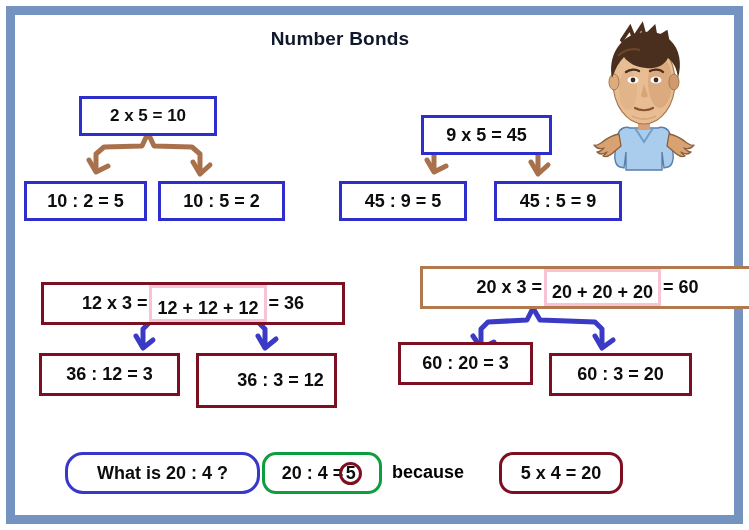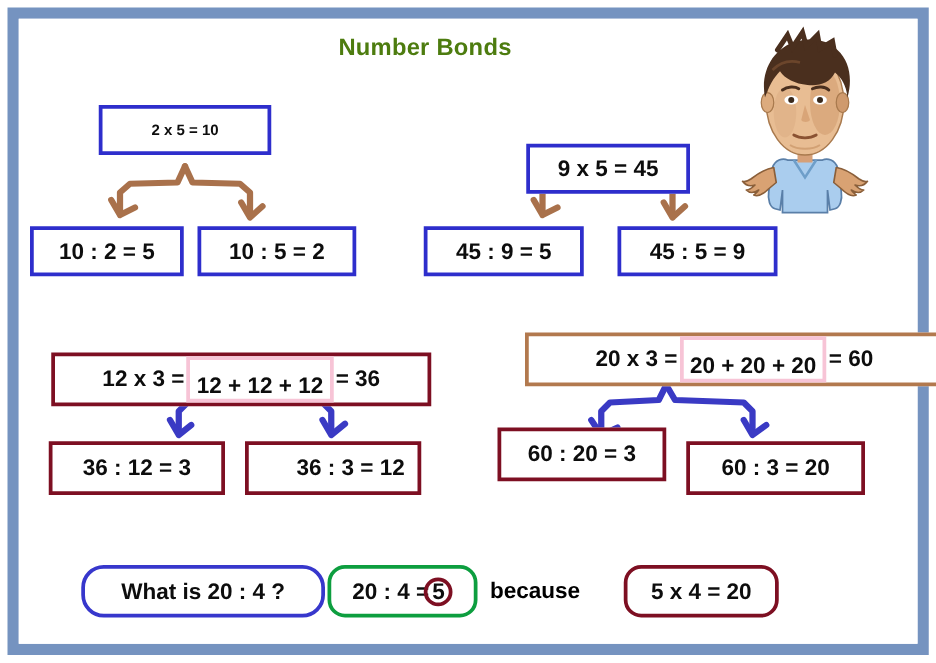--- a/index.html
+++ b/index.html
@@ -42,21 +42,21 @@
 
   
   .title {
     position: absolute;
     left: 0;
     top: 28px;
     width: 680px;
     text-align: center;
     font-size: 19px;
     font-weight: bold;
-    color: #4d7c0f;
+    color: #0f172a;
     letter-spacing: 0.2px;
   }
 
   
   .eqbox {
     position: absolute;
     box-sizing: border-box;
     display: flex;
     align-items: center;
     justify-content: center;
@@ -155,41 +155,41 @@
     </g>
 
     <g stroke="#3a3ac4" stroke-width="5" fill="none" stroke-linecap="round" stroke-linejoin="round">
       <path d="M 533 308 L 527 320 L 488 322 L 481 329 L 481 344"></path>
       <path d="M 533 308 L 540 320 L 595 322 L 602 329 L 602 344"></path>
       <path d="M 481 348 L 473 336 M 481 348 L 494 342"></path>
       <path d="M 602 348 L 595 336 M 602 348 L 613 340"></path>
     </g>
   </svg>
 
-  <div class="eqbox b-blue" style="left:79px; top:84px; width:138px; height:40px; font-size:12px;">2 x 5 = 10</div>
+  <div class="eqbox b-blue" style="left:79px; top:96px; width:138px; height:40px; font-size:17px;">2 x 5 = 10</div>
 
   <div class="eqbox b-blue" style="left:24px; top:181px; width:123px; height:40px; font-size:18px;">10 : 2 = 5</div>
 
   <div class="eqbox b-blue" style="left:158px; top:181px; width:127px; height:40px; font-size:18px;">10 : 5 = 2</div>
 
   <div class="eqbox b-blue" style="left:421px; top:88px; width:131px; height:40px; font-size:18px;margin-top:27px;">9 x 5 = 45</div>
 
   <div class="eqbox b-blue" style="left:339px; top:181px; width:128px; height:40px; font-size:18px;">45 : 9 = 5</div>
 
   <div class="eqbox b-blue" style="left:494px; top:181px; width:128px; height:40px; font-size:18px;">45 : 5 = 9</div>
 
   <div class="eqbox b-darkred" style="left:41px; top:266px; width:304px; height:43px; font-size:18px;margin-top:16px;">
     <span>12 x 3 =</span>
     <span class="inner-pink">12 + 12 + 12</span>
     <span>= 36</span>
   </div>
 
   <div class="eqbox b-darkred" style="left:39px; top:353px; width:141px; height:43px; font-size:18px;">36 : 12 = 3</div>
 
-  <div class="eqbox b-darkred" style="left:196px; top:353px; width:141px; height:43px; font-size:18px;padding-left:28px;">36 : 3 = 12</div>
+  <div class="eqbox b-darkred" style="left:196px; top:353px; width:141px; height:55px; font-size:18px;padding-left:28px;">36 : 3 = 12</div>
 
   <div class="eqbox b-brown" style="left:420px; top:266px; width:335px; height:43px; font-size:18px;">
     <span>20 x 3 =</span>
     <span class="inner-pink">20 + 20 + 20</span>
     <span>= 60</span>
   </div>
 
   <div class="eqbox b-darkred" style="left:398px; top:342px; width:135px; height:43px; font-size:18px;">60 : 20 = 3</div>
 
   <div class="eqbox b-darkred" style="left:549px; top:353px; width:143px; height:43px; font-size:18px;">60 : 3 = 20</div>

